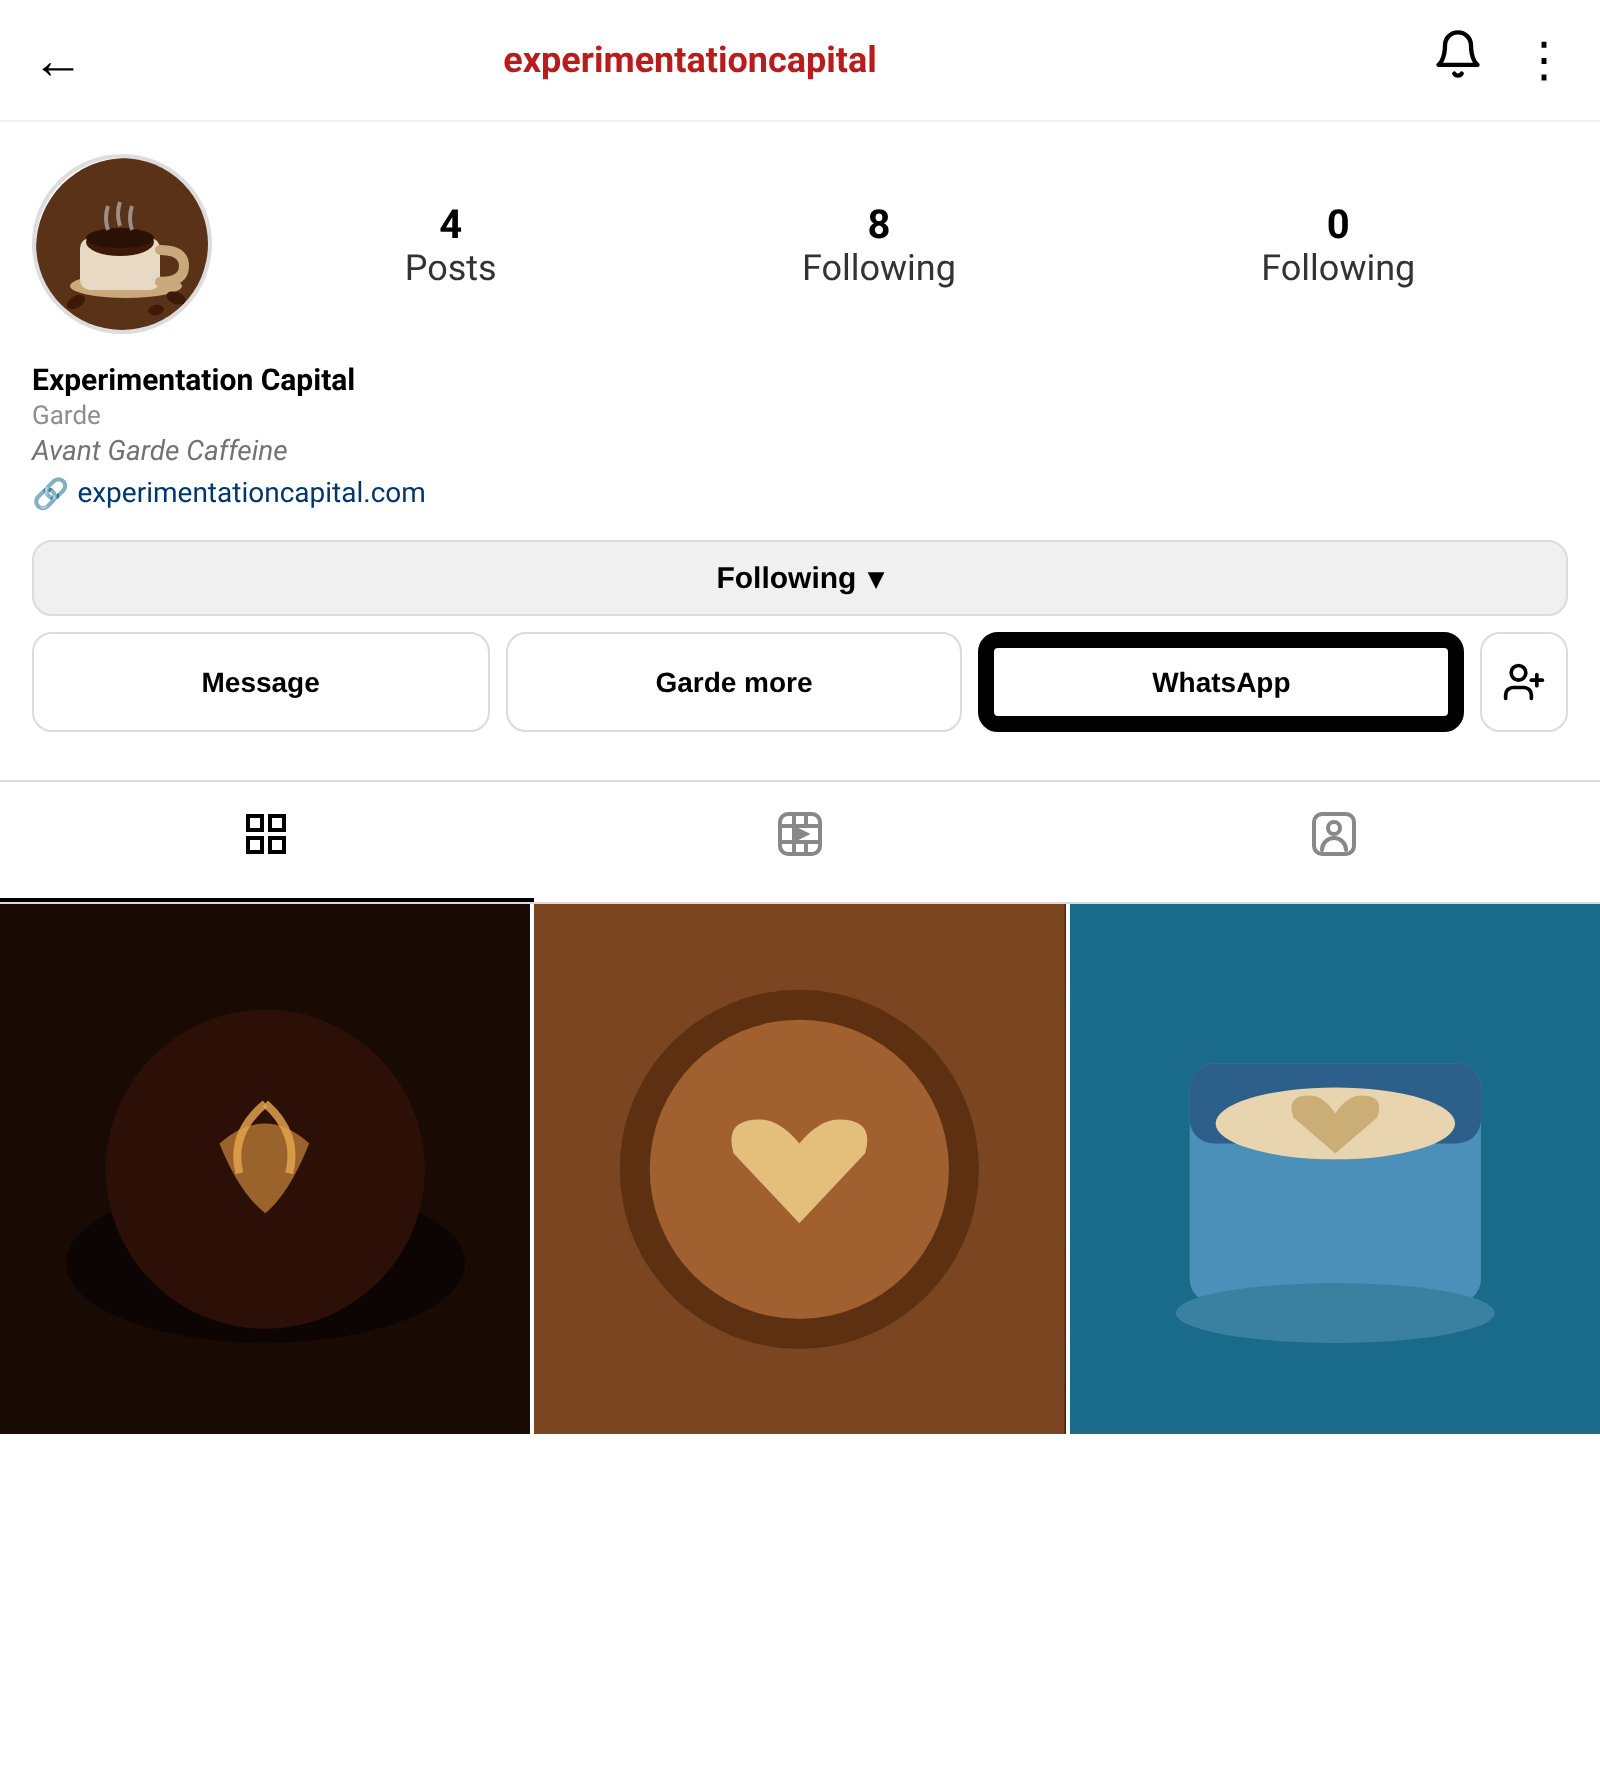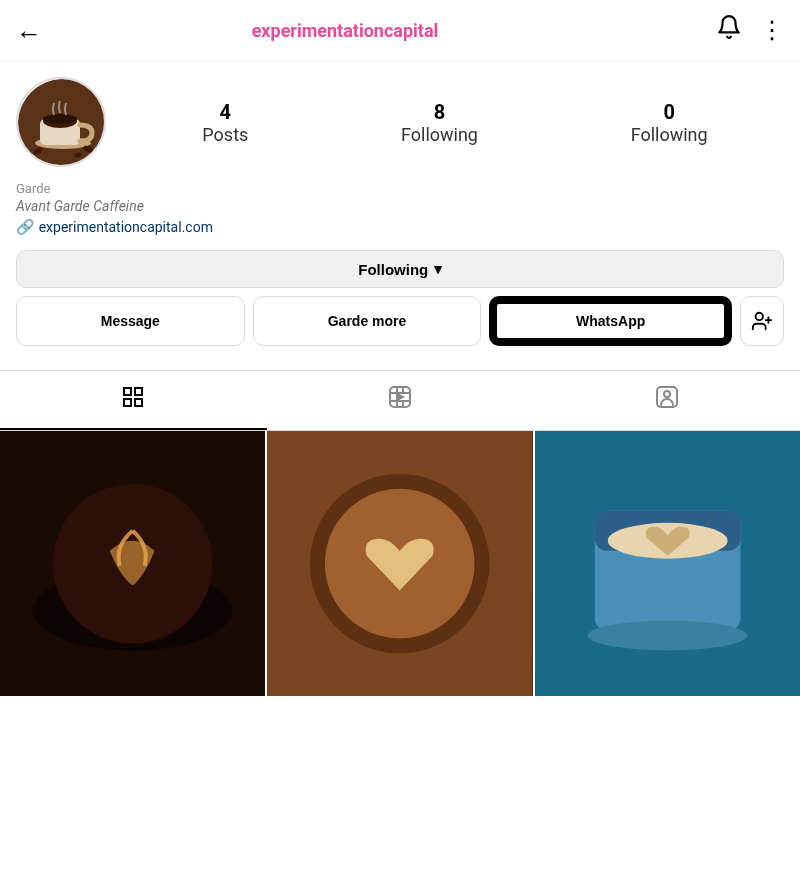--- a/index.html
+++ b/index.html
@@ -22,21 +22,21 @@
     .header-back {
       font-size: 26px;
       cursor: pointer;
       color: #000;
       margin-right: 12px;
     }
     .header-title {
       flex: 1;
       font-size: 18px;
       font-weight: 700;
-      color: #ec4899;
+      color: #b91c1c;
       text-align: center;
       margin-right: 80px;
     }
     .header-icons {
       display: flex;
       align-items: center;
       gap: 18px;
     }
     .header-icon {
       font-size: 24px;
@@ -273,20 +273,21 @@
         <span class="stat-label">Following</span>
       </div>
       <div class="stat-item">
         <span class="stat-number">0</span>
         <span class="stat-label">Following</span>
       </div>
     </div>
   </div>
 
   <div class="bio">
+    <div class="bio-name">Experimentation Capital</div>
     <div class="bio-category">Garde</div>
     <div class="bio-tagline">Avant Garde Caffeine</div>
     <div class="bio-link">
       <span style="font-size:15px;">🔗</span>
       <span>experimentationcapital.com</span>
     </div>
   </div>
 
   <div class="action-buttons">
     <button class="btn-following">

